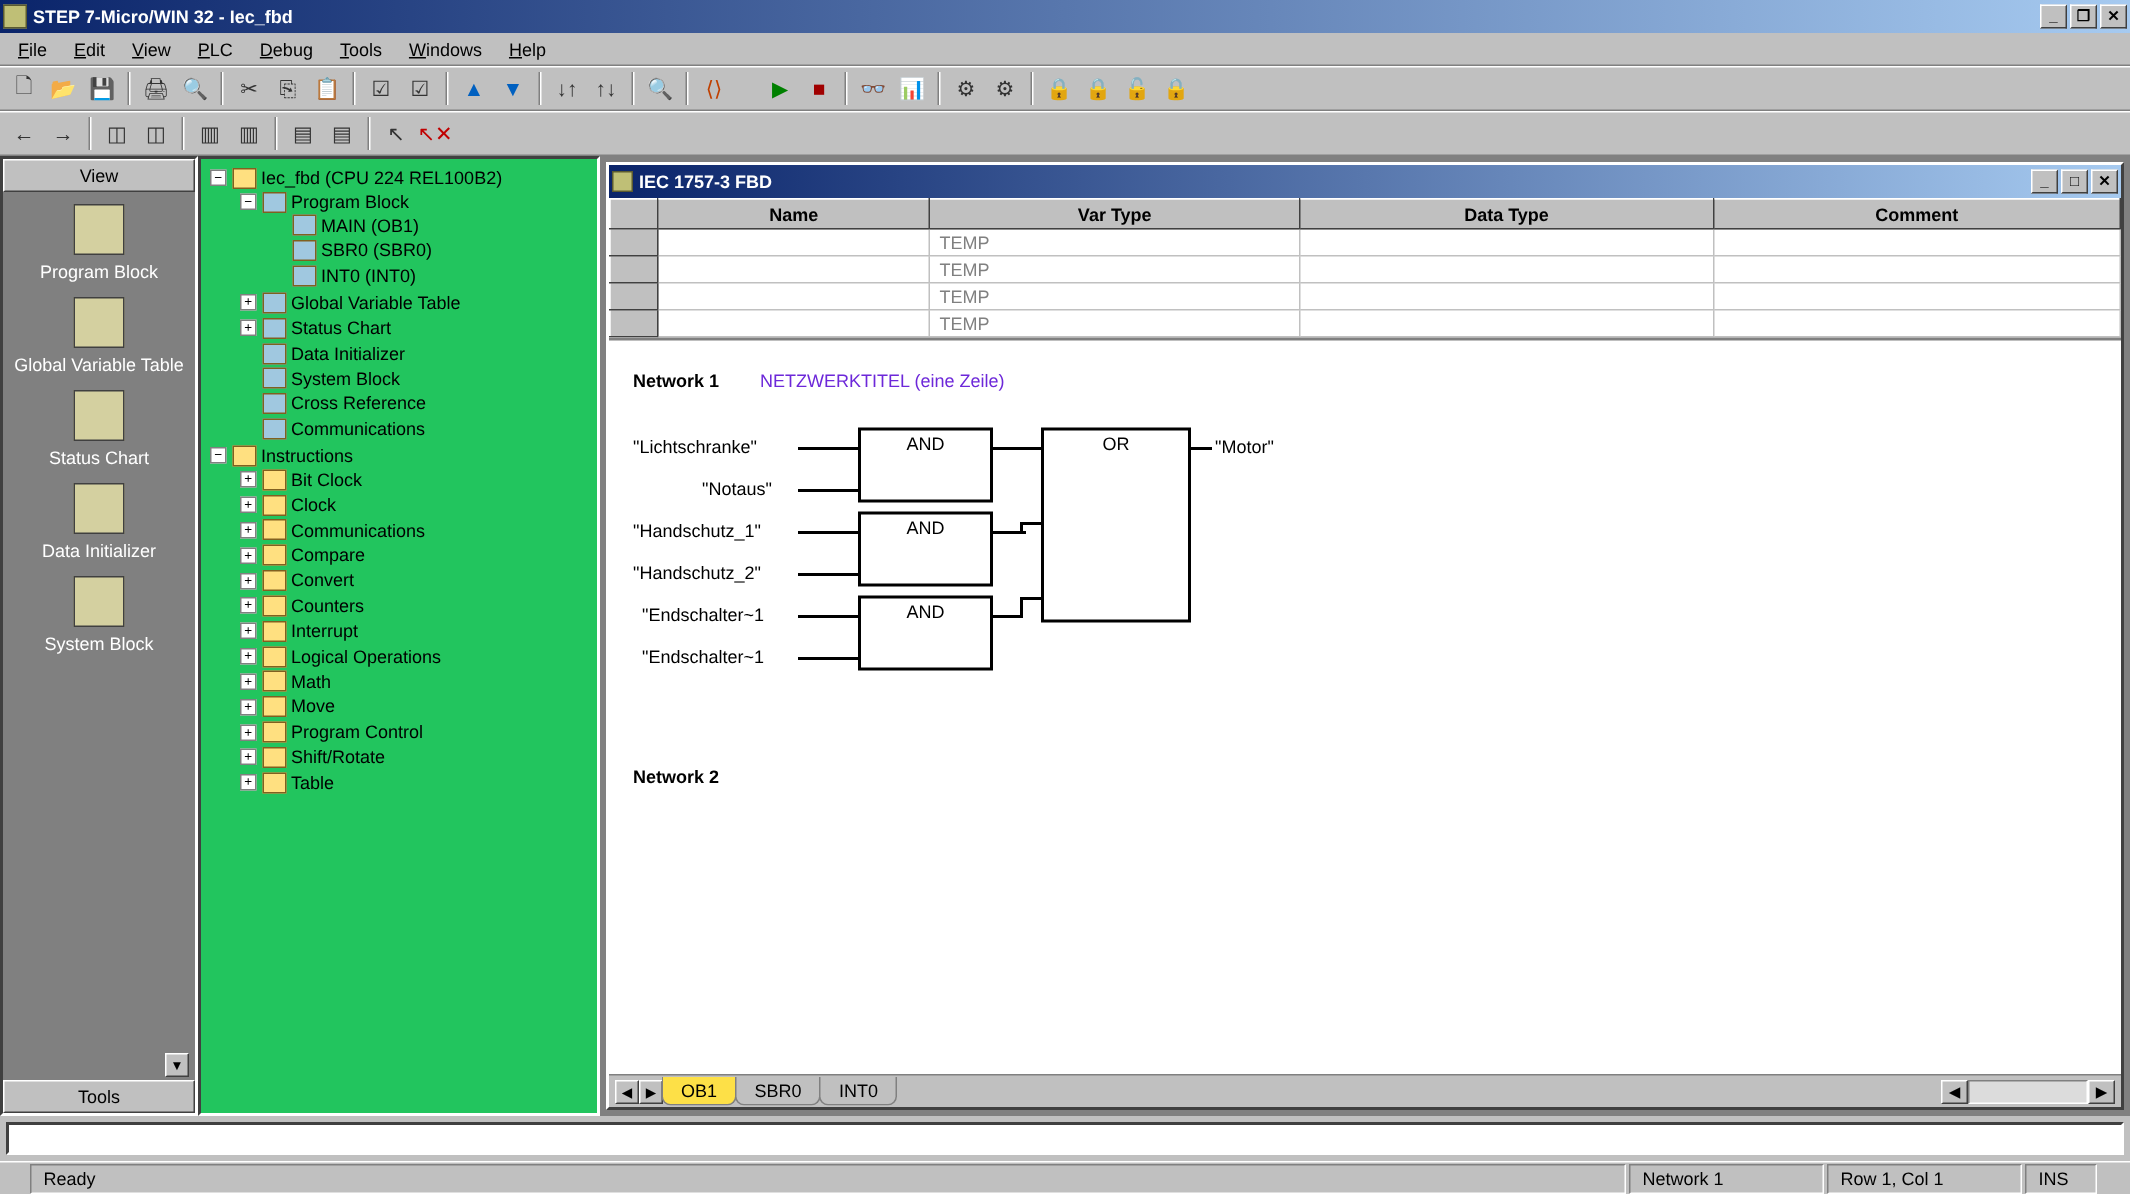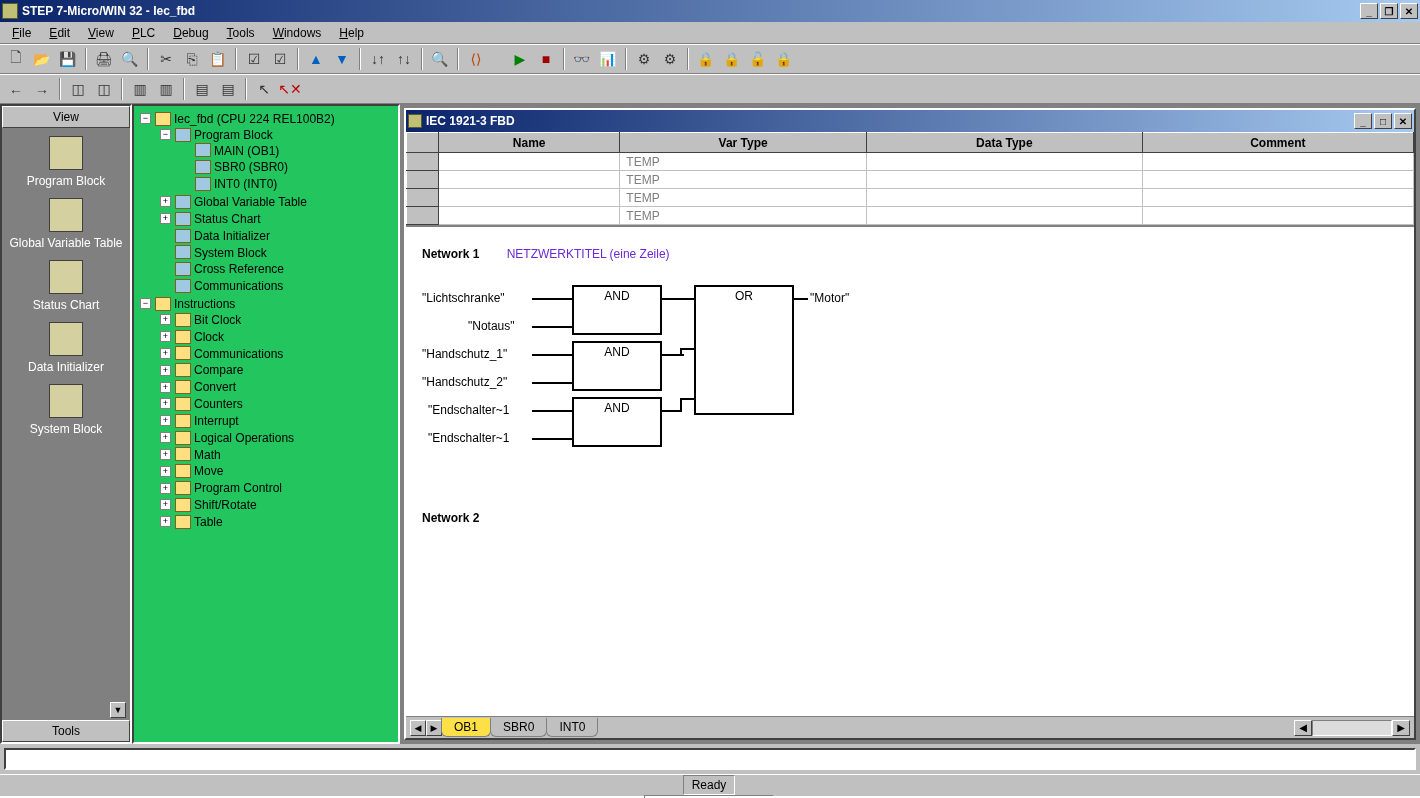--- a/index.html
+++ b/index.html
@@ -73,21 +73,21 @@
 .bottom-tabs { height: 22px; background: #c0c0c0; display: flex; align-items: center; padding: 0 4px; border-top: 1px solid #808080; }
 .bottom-tabs .arrows { display: flex; }
 .bottom-tabs .arrows .a { width: 16px; height: 16px; border: 1px solid; border-color: #fff #404040 #404040 #fff; display: flex; align-items: center; justify-content: center; font-size: 9px; }
 .bottom-tabs .tab { padding: 2px 12px; border: 1px solid #808080; border-top: none; background: #c0c0c0; border-radius: 0 0 6px 6px; margin-left: -1px; }
 .bottom-tabs .tab.active { background: #fde047; font-weight: normal; }
 .bottom-tabs .scroll { margin-left: auto; display: flex; align-items: center; }
 .bottom-tabs .scroll .sb { width: 18px; height: 16px; border: 1px solid; border-color: #fff #404040 #404040 #fff; display: flex; align-items: center; justify-content: center; font-size: 10px; }
 
 
 .msgbar { height: 22px; background: #fff; border: 2px solid; border-color: #404040 #fff #fff #404040; margin: 4px; }
-.statusbar { height: 22px; background: #c0c0c0; display: flex; align-items: center; padding: 0 20px; border-top: 1px solid #fff; flex-direction: column; }
+.statusbar { height: 22px; background: #c0c0c0; display: flex; align-items: center; padding: 0 20px; border-top: 1px solid #fff; }
 .statusbar .cell { border: 1px solid; border-color: #808080 #fff #fff #808080; padding: 2px 8px; margin-right: 2px; }
 .statusbar .flex { flex: 1; }
 
 
 .taskbar { height: 28px; background: #c0c0c0; border-top: 2px solid #fff; display: flex; align-items: center; padding: 0 4px; gap: 4px; }
 </style>
 </head>
 <body>
 
 <div class="titlebar">
@@ -233,21 +233,21 @@
               <li><span class="pm">+</span><span class="ticon folder"></span><span class="tlabel">Table</span></li>
             </ul></li>
         </ul>
       </div>
   </div>
 
   <div class="editor">
     <div class="editor-window">
       <div class="editor-title">
         <span class="icon"></span>
-        <span class="t">IEC 1921-3 FBD</span>
+        <span class="t">IEC 1757-3 FBD</span>
         <div class="btns" style="display:flex;gap:2px">
           <div class="b" style="width:18px;height:16px;background:#c0c0c0;border:1px solid;border-color:#fff #404040 #404040 #fff;display:flex;align-items:center;justify-content:center;font-size:10px;font-weight:bold;color:#000">_</div>
           <div class="b" style="width:18px;height:16px;background:#c0c0c0;border:1px solid;border-color:#fff #404040 #404040 #fff;display:flex;align-items:center;justify-content:center;font-size:10px;font-weight:bold;color:#000">□</div>
           <div class="b" style="width:18px;height:16px;background:#c0c0c0;border:1px solid;border-color:#fff #404040 #404040 #fff;display:flex;align-items:center;justify-content:center;font-size:10px;font-weight:bold;color:#000">✕</div>
         </div>
       </div>
 
       <table class="var-table" id="var-table">
           <tbody>
             <tr>

